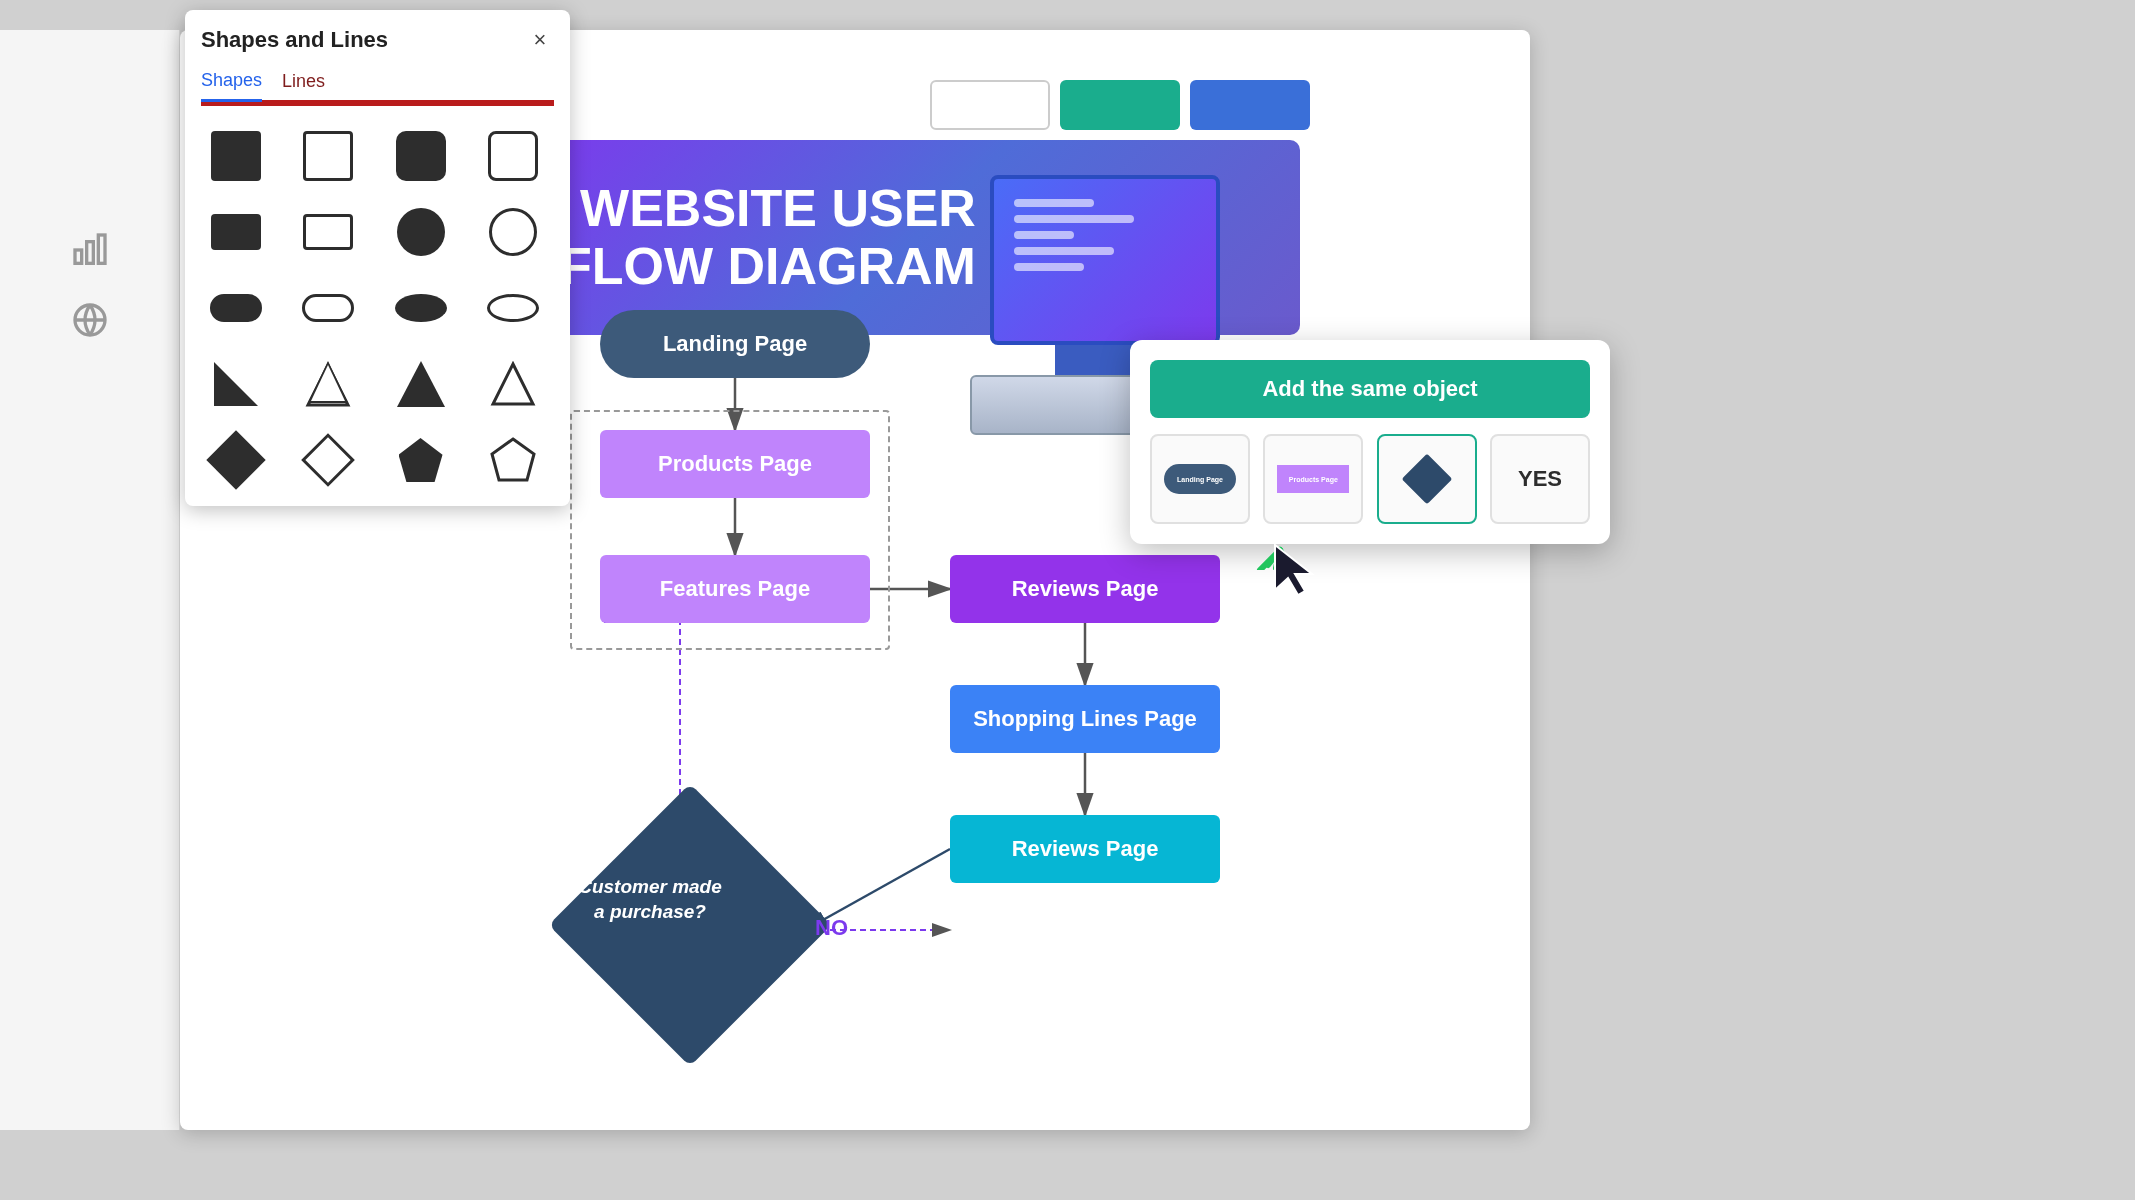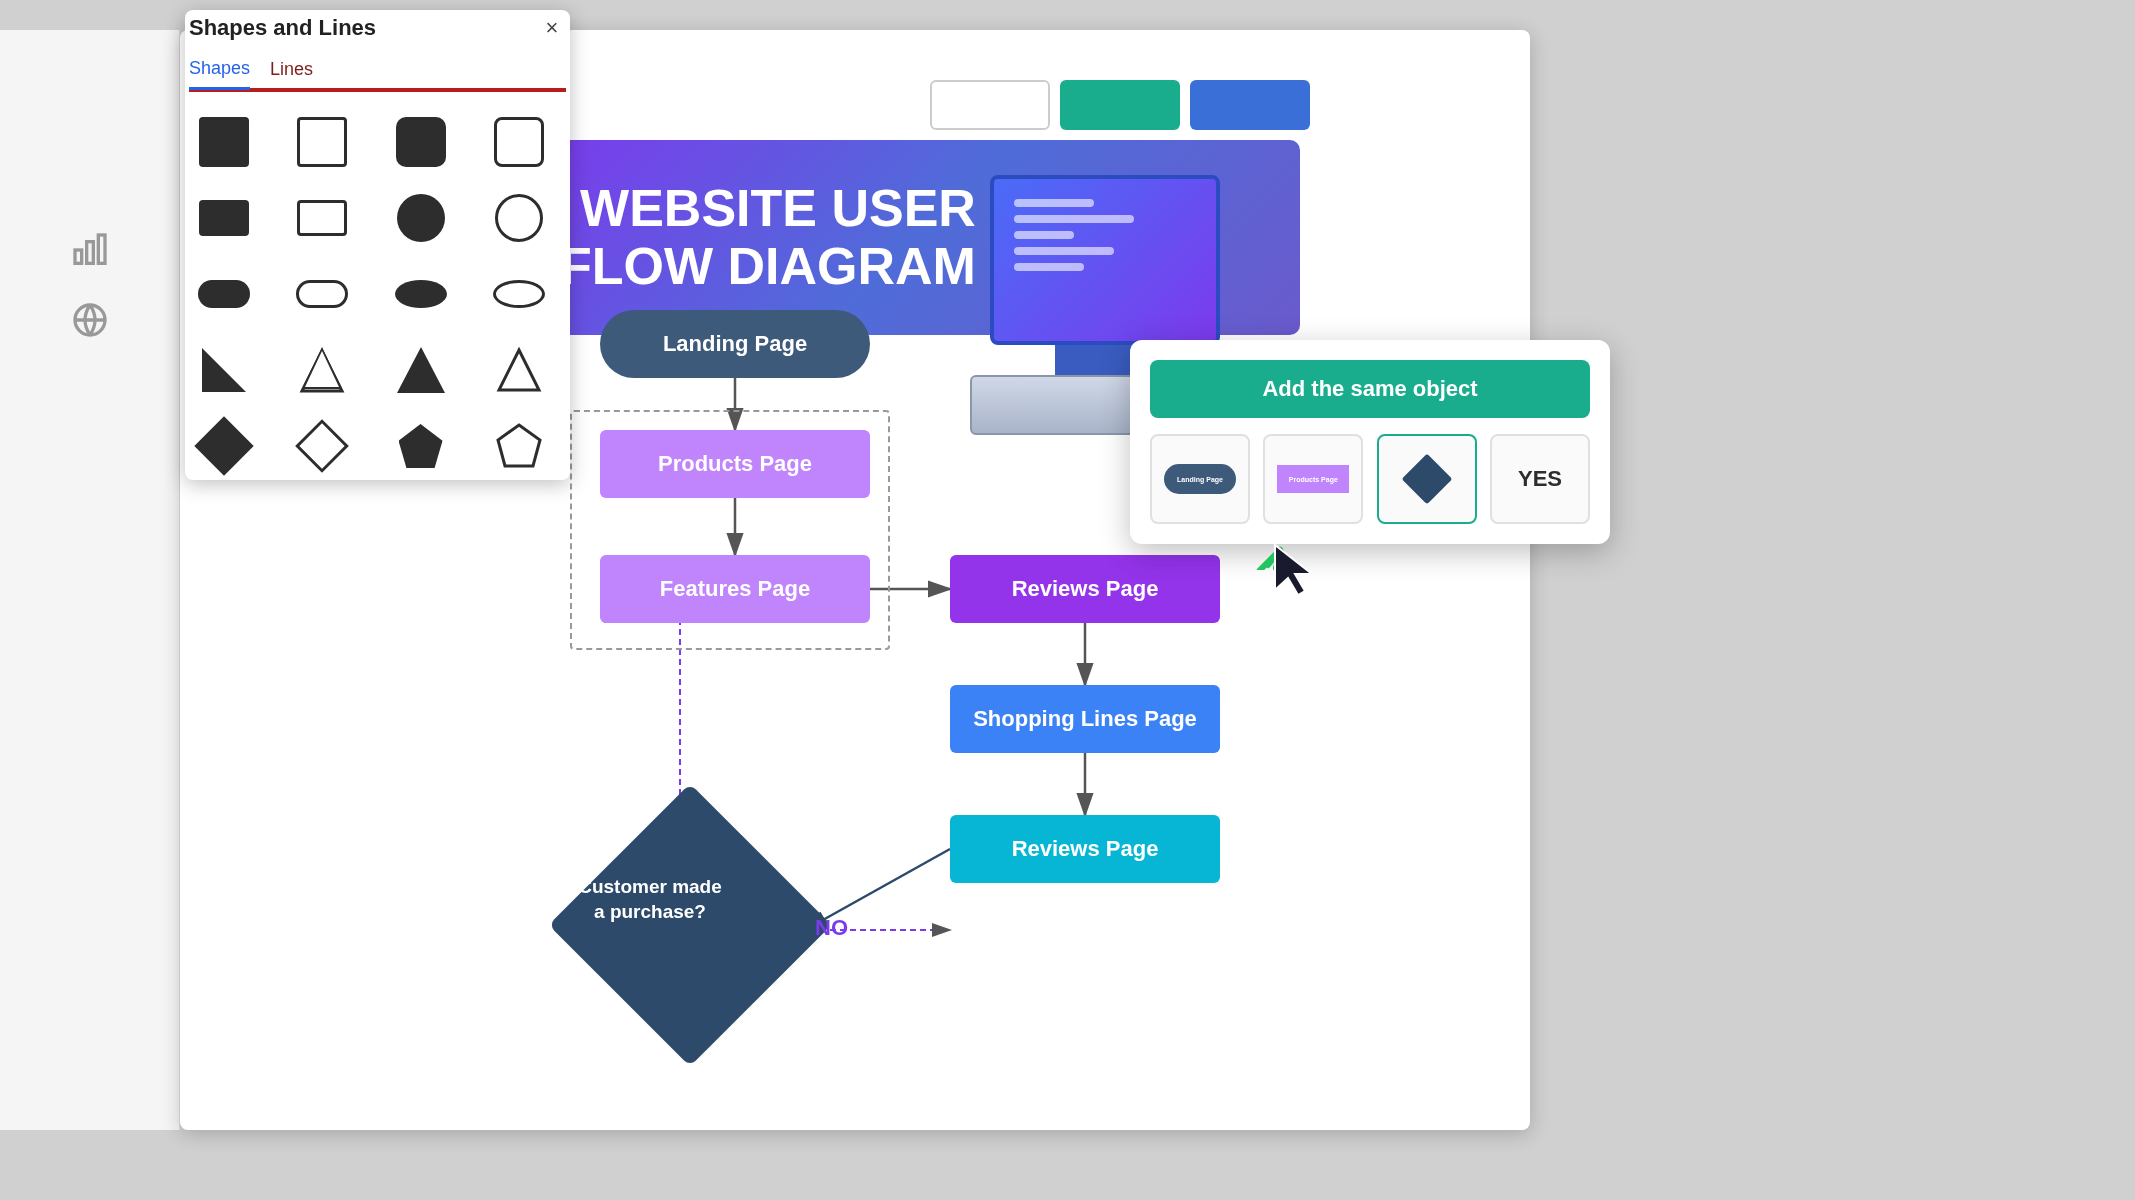--- a/index.html
+++ b/index.html
@@ -237,20 +237,21 @@
       position: absolute;
       top: 565px;
       left: 20px;
       width: 200px;
       text-align: center;
       color: white;
       font-weight: 600;
       font-size: 19px;
       line-height: 1.3;
       z-index: 5;
+      font-style: italic;
     }
 
     
     .arrows-svg {
       position: absolute;
       top: 0; left: 0;
       width: 780px;
       height: 700px;
       pointer-events: none;
     }
@@ -301,21 +302,21 @@
     
     .shapes-panel {
       position: absolute;
       top: 10px;
       left: 185px;
       width: 385px;
       background: white;
       border-radius: 8px;
       box-shadow: 0 4px 20px rgba(0,0,0,0.25);
       z-index: 100;
-      padding: 4px;
+      padding: 16px;
     }
     .panel-header {
       display: flex;
       justify-content: space-between;
       align-items: center;
       margin-bottom: 16px;
     }
     .panel-title {
       font-size: 22px;
       font-weight: 700;
@@ -327,21 +328,21 @@
       background: none;
       border: none;
       font-size: 22px;
       cursor: pointer;
       color: #444;
     }
     .panel-tabs {
       display: flex;
       gap: 20px;
       margin-bottom: 20px;
-      border-bottom: 4px solid #b91c1c;
+      border-bottom: 6px solid #b91c1c;
     }
     .panel-tab {
       font-size: 18px;
       padding-bottom: 8px;
       cursor: pointer;
       color: #7f1d1d;
       background: none;
       border: none;
     }
     .panel-tab.active {

